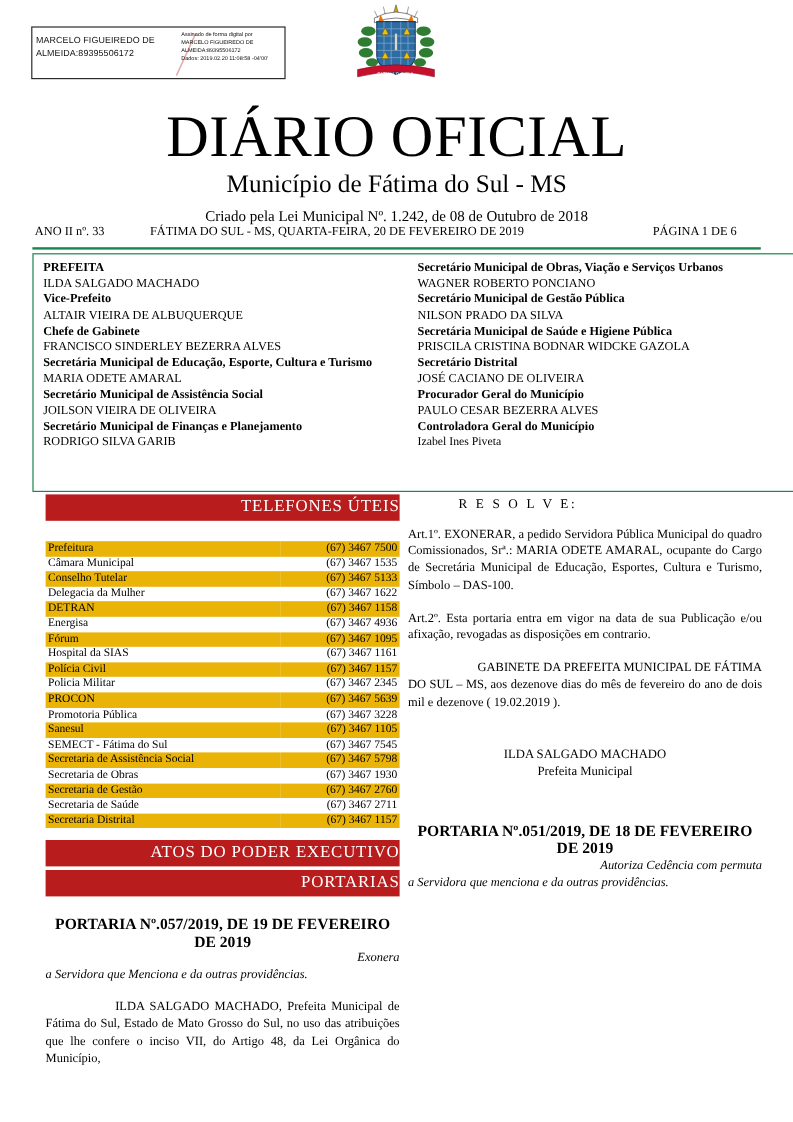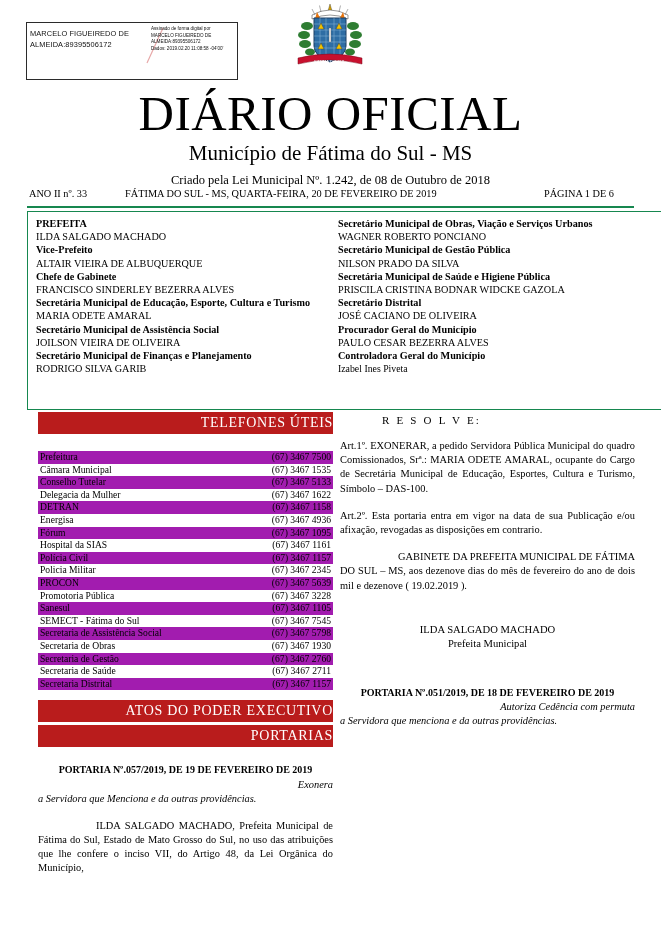--- a/index.html
+++ b/index.html
@@ -1,20 +1,20 @@
 <!DOCTYPE html>
 <html><head>
 <meta charset="utf-8">
 <style>
   html,body{margin:0;padding:0;background:#fff;}
   body{width:661px;height:935px;font-family:"Liberation Serif",serif;color:#000;position:relative;overflow:hidden;}
   .page{width:661px;height:935px;position:relative;}
 
   
-  .sigbox{position:absolute;left:26px;top:22px;width:212px;height:58px;border:1px solid #2b2b2b;box-sizing:border-box;overflow:hidden;}
+  .sigbox{position:absolute;left:26px;top:22px;width:212px;height:44px;border:1px solid #2b2b2b;box-sizing:border-box;overflow:hidden;}
   .sig-left{position:absolute;left:3px;top:5px;width:118px;font-size:7.4px;line-height:11px;letter-spacing:.1px;font-family:"Liberation Sans",sans-serif;color:#111;}
   .sig-right{position:absolute;left:124px;top:3px;width:86px;font-size:4.6px;line-height:6.6px;font-family:"Liberation Sans",sans-serif;color:#111;}
   .sig-slash{position:absolute;left:118px;top:4px;width:20px;height:37px;}
 
   
   .crest{position:absolute;left:290px;top:2px;width:80px;height:68px;}
 
   
   .masthead{position:absolute;left:0;top:88px;width:661px;text-align:center;}
   .mh-title{font-size:49px;line-height:52px;letter-spacing:.5px;font-family:"Liberation Serif",serif;}
@@ -24,43 +24,43 @@
   
   .issuebar{position:absolute;left:27px;top:186px;width:607px;height:20px;font-size:10.3px;font-family:"Liberation Serif",serif;border-bottom:2.5px solid #16874f;}
   .issuebar .ano{position:absolute;left:2px;top:2px;}
   .issuebar .mid{position:absolute;left:98px;top:2px;}
   .issuebar .pag{position:absolute;right:20px;top:2px;}
 
   
   .offbox{position:absolute;left:27px;top:211px;width:647px;height:199px;border:1.6px solid #16874f;box-sizing:border-box;}
   .offcol{position:absolute;top:5px;font-size:10.2px;line-height:13.2px;}
   .offcol.left{left:8px;width:292px;}
-  .offcol.right{left:310px;width:290px;}
+  .offcol.right{left:320px;width:290px;}
   .off-role{font-weight:bold;}
   .off-name{font-weight:normal;}
   .off-name.mixed{font-size:9.8px;}
 
   
   .col{position:absolute;top:412px;width:295px;}
   .col.left{left:38px;}
   .col.right{left:340px;}
 
   .greenbar{background:#b91c1c;color:#fff;text-align:right;font-size:14px;letter-spacing:.7px;padding:3px 0 3px;font-family:"Liberation Serif",serif;}
 
   
   .phones{margin-top:17px;font-size:9.6px;width:100%;border-collapse:collapse;}
   .phones td{padding:0 2px;line-height:12.6px;white-space:nowrap;}
   .phones td.num{text-align:right;}
-  .phones tr.sh td{background:#a21caf;}
+  .phones tr.sh td{background:#eab308;}
 
   .bar-exec{margin-top:10px;}
   .bar-port{margin-top:3px;}
 
   
-  .port-title{font-weight:bold;font-size:10px;line-height:14.5px;text-align:center;margin-top:16px;}
+  .port-title{font-weight:bold;font-size:13px;line-height:14.5px;text-align:center;margin-top:16px;}
   .port-ement{font-style:italic;font-size:10.4px;line-height:14px;text-align:justify;}
   .port-ement .ind{display:block;text-align:right;}
   .body-p{font-size:10.4px;line-height:14.2px;text-align:justify;margin-top:13px;}
   .resolve{font-size:11px;letter-spacing:2.2px;margin-top:2px;padding-left:42px;}
   .sign{text-align:center;font-size:10.6px;line-height:14.4px;margin-top:30px;}
   .indent-big{text-indent:58px;}
 </style>
 </head>
 <body>
 

